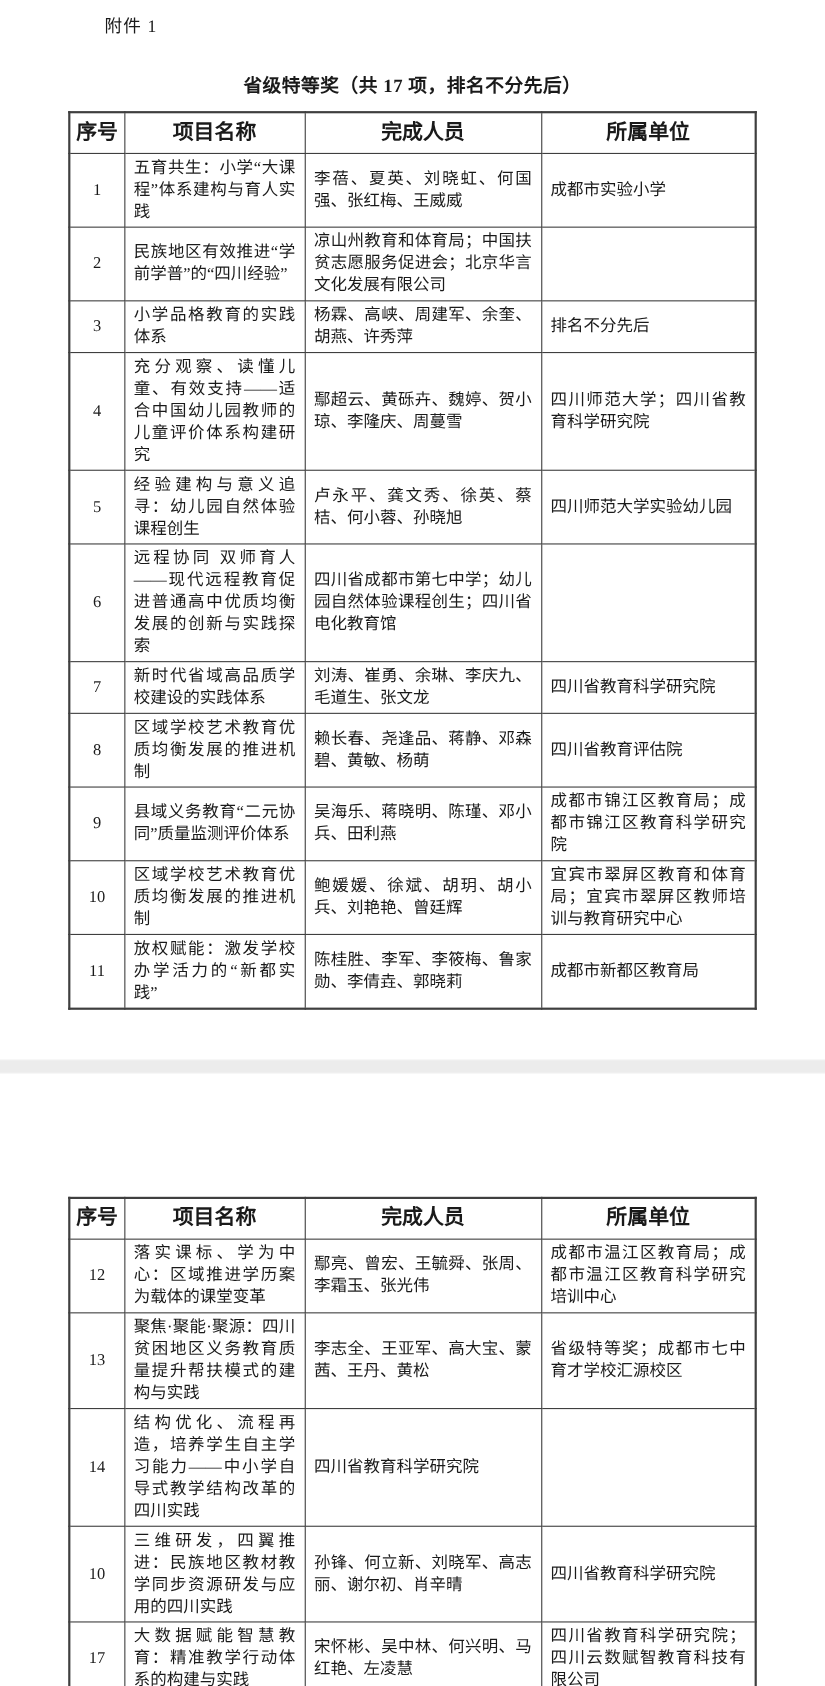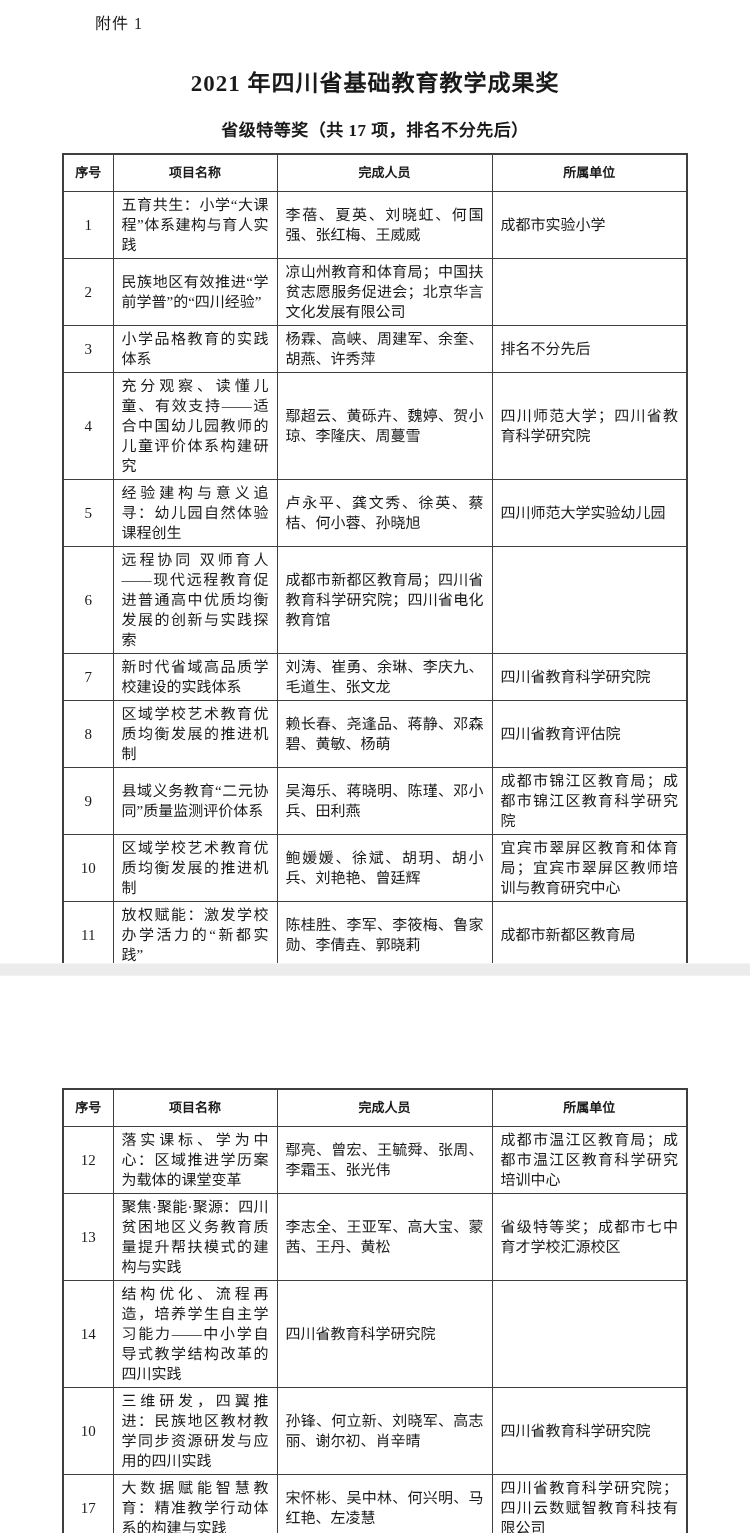--- a/index.html
+++ b/index.html
@@ -56,21 +56,21 @@
     font-size: 15px;
     line-height: 20px;
     padding: 3px 8px;
     vertical-align: middle;
     overflow: hidden;
   }
   table.award-table th {
     font-weight: bold;
     text-align: center;
     height: 32px;
-    font-size: 13px;
+    font-size: 19px;
     padding: 2px 4px;
   }
   col.c-no   { width: 50px;  }
   col.c-proj { width: 164px; }
   col.c-ppl  { width: 215px; }
   col.c-unit { width: 195px; }
 
   td.no { text-align: center; }
   td.project, td.people, td.unit {
     text-align: justify;
@@ -84,21 +84,20 @@
     border-bottom: 1px solid #f2f2f2;
   }
   .page-2 .table-spacer { height: 100px; }
 </style>
 </head>
 <body>
 
 <div class="page page-1">
   <div class="attachment">附件 1</div>
   <div class="doc-title">
-    <div>2021 年四川省基础教育教学成果奖</div>
   </div>
   <div class="subtitle">省级特等奖（共 17 项，排名不分先后）</div>
 
   <table class="award-table">
     <colgroup>
       <col class="c-no">
         <col class="c-proj">
         <col class="c-ppl">
         <col class="c-unit">
     </colgroup>
@@ -137,21 +136,21 @@
         </tr>
         <tr>
           <td class="no">5</td>
           <td class="project">经验建构与意义追寻：幼儿园自然体验课程创生</td>
           <td class="people">卢永平、龚文秀、徐英、蔡桔、何小蓉、孙晓旭</td>
           <td class="unit">四川师范大学实验幼儿园</td>
         </tr>
         <tr>
           <td class="no">6</td>
           <td class="project">远程协同 双师育人——现代远程教育促进普通高中优质均衡发展的创新与实践探索</td>
-          <td class="people">成都市新都区教育局；四川省教育科学研究院；四川省电化教育馆</td>
+          <td class="people">四川省成都市第七中学；幼儿园自然体验课程创生；四川省电化教育馆</td>
           <td class="unit"></td>
         </tr>
         <tr>
           <td class="no">7</td>
           <td class="project">新时代省域高品质学校建设的实践体系</td>
           <td class="people">刘涛、崔勇、余琳、李庆九、毛道生、张文龙</td>
           <td class="unit">四川省教育科学研究院</td>
         </tr>
         <tr>
           <td class="no">8</td>

